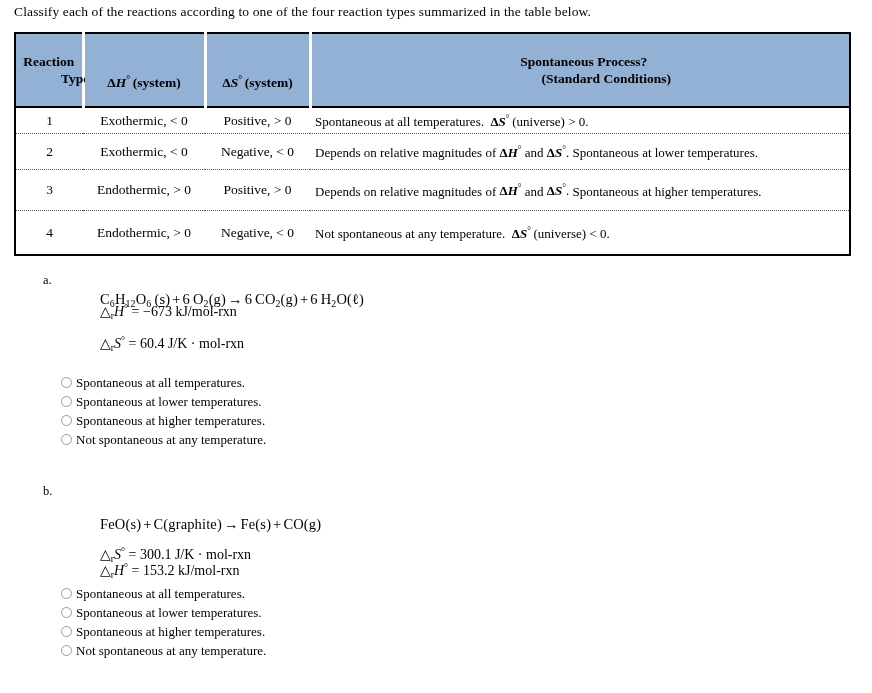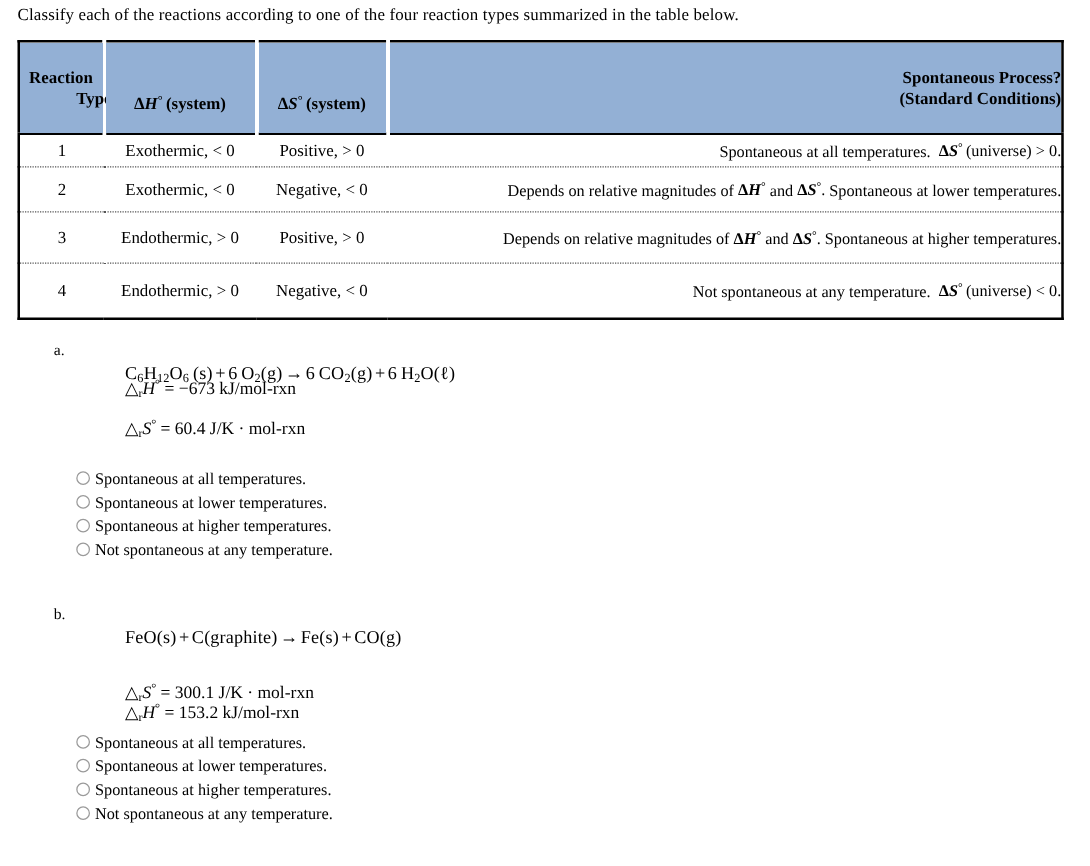--- a/index.html
+++ b/index.html
@@ -48,21 +48,21 @@
     background: #93b0d5;
     border-right: 3px solid #ffffff;
     height: 72px;
     font-weight: bold;
     font-size: 13.5px;
     text-align: center;
     position: relative;
   }
   .hdr td:last-child { border-right: none; }
   .hdr td.left-al {
-    text-align: right;
+    text-align: center;
     padding-left: 7px;
   }
   .hdr-stack {
     display: block;
     line-height: 17px;
   }
   .hdr-stack .l1 { display: block; }
   .hdr-stack .l2 { display: block; padding-left: 45px; }
   .hdr-one { display: block; padding-top: 26px; }
 
@@ -75,21 +75,21 @@
 
   
   .brow td {
     font-size: 13.5px;
     text-align: center;
     border-top: 1px dotted #555555;
     background: #ffffff;
   }
   .brow.first td { border-top: none; }
   .brow td.desc {
-    text-align: right;
+    text-align: left;
     padding-left: 5px;
     font-size: 13px;
     line-height: 15px;
   }
   .r1 td { height: 25px; }
   .r2 td { height: 35px; }
   .r3 td { height: 40px; }
   .r4 td { height: 43px; }
 
   
@@ -272,21 +272,21 @@
     <div class="opt-row">
       <span class="radio"></span>
       <span class="opt-label">Not spontaneous at any temperature.</span>
     </div>
   </div>
 </div>
 
 <div class="qblock">
   <div class="qlabel" style="top:484px;">b.</div>
 
-  <div class="qbody" style="top:481px;text-align:right;">
+  <div class="qbody" style="top:495px;text-align:right;">
     <div class="eqline eq-rx">
       FeO(s)<span class="op">+</span>C(graphite)<span class="op">→</span>Fe(s)<span class="op">+</span>CO(g)
     </div>
   </div>
 
   <div class="qbody" style="top:514px;margin-top:48px;">
     <div class="thermo">
       <span class="nb">△<span class="sub">r</span><span class="mi">H</span><span class="sup-deg">°</span> =
       <span>153.2 kJ/mol-rxn</span></span>
     </div>

